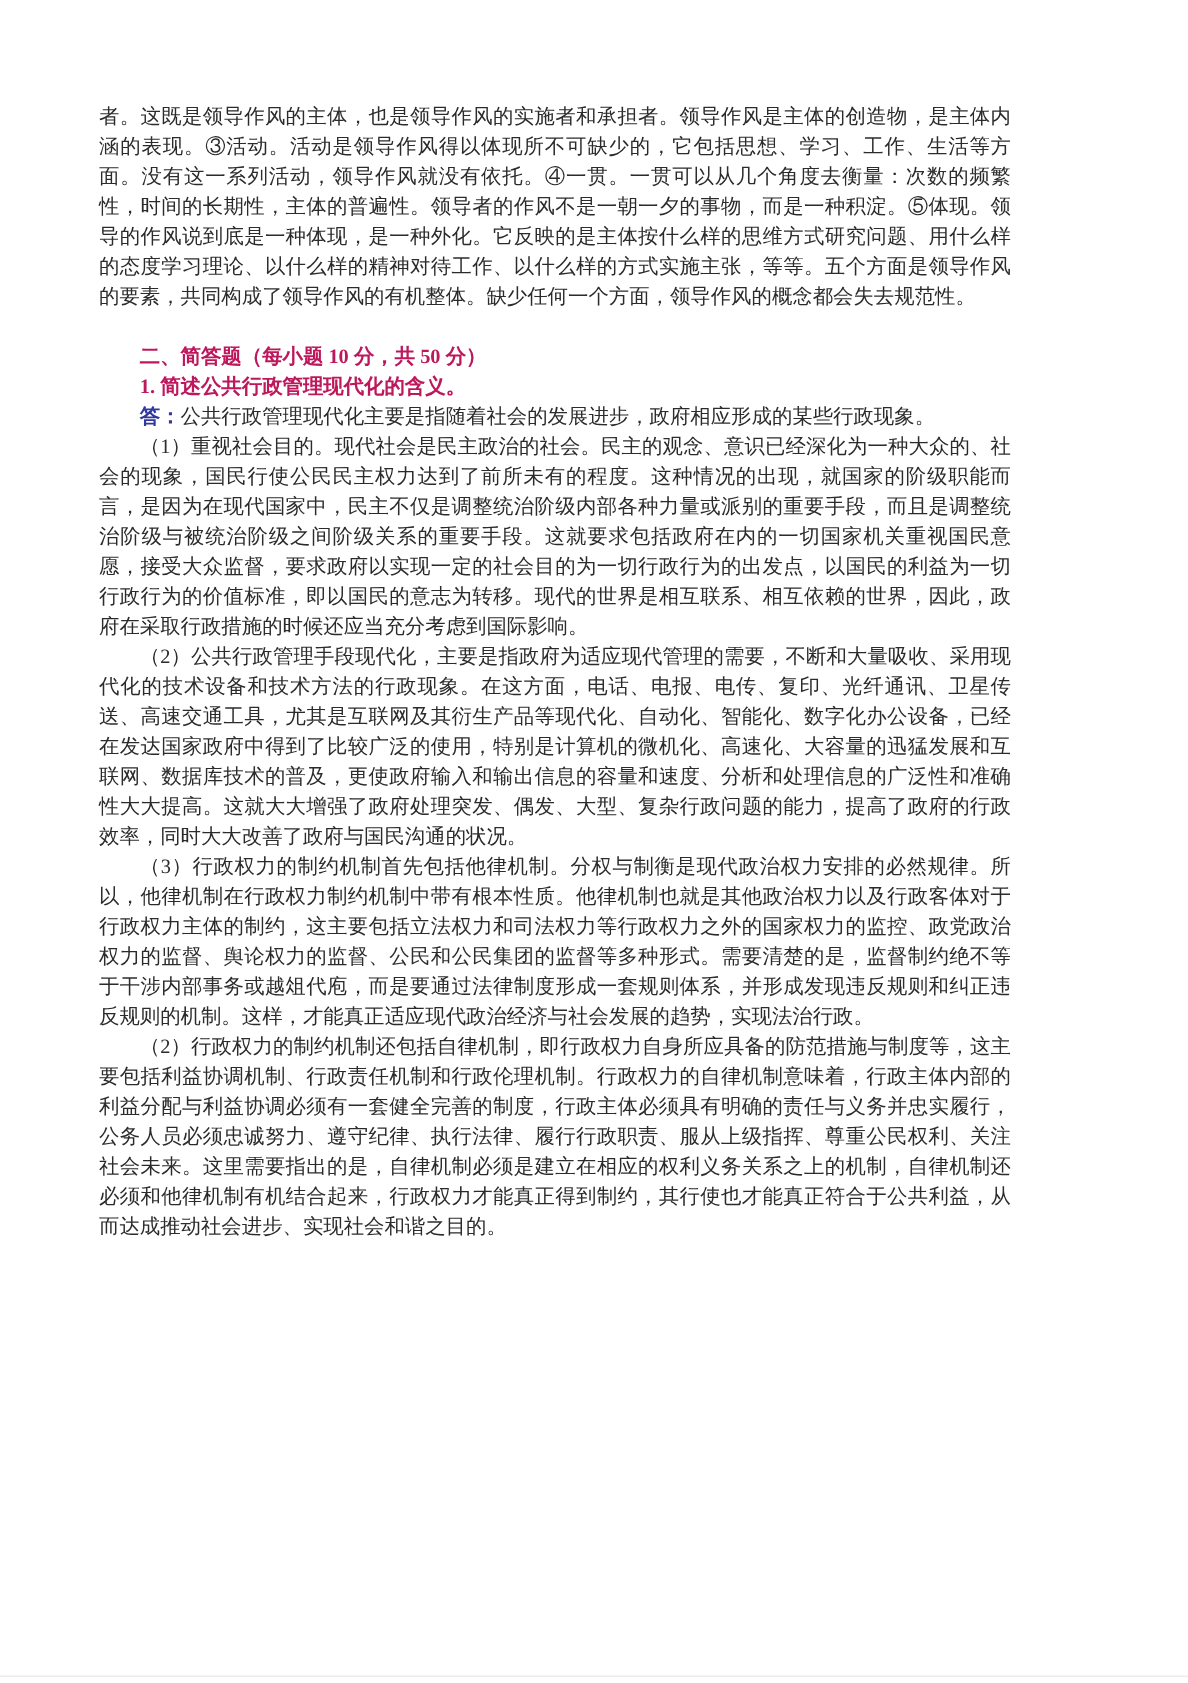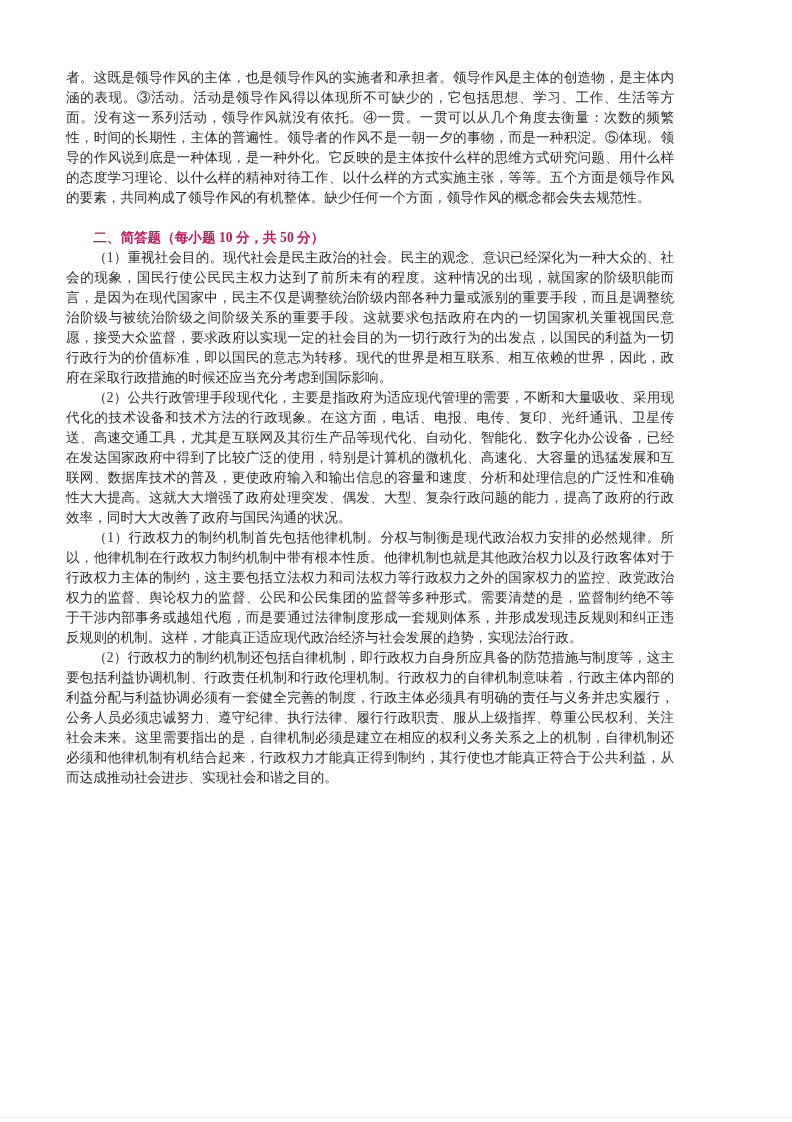--- a/index.html
+++ b/index.html
@@ -56,30 +56,32 @@
 </head>
 <body>
 
 <div class="page">
   <div class="doc-body">
 
     <p class="noindent">者。这既是领导作风的主体，也是领导作风的实施者和承担者。领导作风是主体的创造物，是主体内涵的表现。③活动。活动是领导作风得以体现所不可缺少的，它包括思想、学习、工作、生活等方面。没有这一系列活动，领导作风就没有依托。④一贯。一贯可以从几个角度去衡量：次数的频繁性，时间的长期性，主体的普遍性。领导者的作风不是一朝一夕的事物，而是一种积淀。⑤体现。领导的作风说到底是一种体现，是一种外化。它反映的是主体按什么样的思维方式研究问题、用什么样的态度学习理论、以什么样的精神对待工作、以什么样的方式实施主张，等等。五个方面是领导作风的要素，共同构成了领导作风的有机整体。缺少任何一个方面，领导作风的概念都会失去规范性。</p>
 
     <p class="heading-blue gap-before">二、简答题（每小题 10 分，共 50 分）</p>
 
+    <p class="heading-blue">1. 简述公共行政管理现代化的含义。</p>
 
+    <p><span class="answer-prefix">答：</span><span>公共行政管理现代化主要是指随着社会的发展进步，政府相应形成的某些行政现象。</span></p>
 
     <p>（1）重视社会目的。现代社会是民主政治的社会。民主的观念、意识已经深化为一种大众的、社会的现象，国民行使公民民主权力达到了前所未有的程度。这种情况的出现，就国家的阶级职能而言，是因为在现代国家中，民主不仅是调整统治阶级内部各种力量或派别的重要手段，而且是调整统治阶级与被统治阶级之间阶级关系的重要手段。这就要求包括政府在内的一切国家机关重视国民意愿，接受大众监督，要求政府以实现一定的社会目的为一切行政行为的出发点，以国民的利益为一切行政行为的价值标准，即以国民的意志为转移。现代的世界是相互联系、相互依赖的世界，因此，政府在采取行政措施的时候还应当充分考虑到国际影响。</p>
 
 
     <p>（2）公共行政管理手段现代化，主要是指政府为适应现代管理的需要，不断和大量吸收、采用现代化的技术设备和技术方法的行政现象。在这方面，电话、电报、电传、复印、光纤通讯、卫星传送、高速交通工具，尤其是互联网及其衍生产品等现代化、自动化、智能化、数字化办公设备，已经在发达国家政府中得到了比较广泛的使用，特别是计算机的微机化、高速化、大容量的迅猛发展和互联网、数据库技术的普及，更使政府输入和输出信息的容量和速度、分析和处理信息的广泛性和准确性大大提高。这就大大增强了政府处理突发、偶发、大型、复杂行政问题的能力，提高了政府的行政效率，同时大大改善了政府与国民沟通的状况。</p>
 
 
 
 
-    <p>（1）行政权力的制约机制首先包括他律机制。分权与制衡是现代政治权力安排的必然规律。所以，他律机制在行政权力制约机制中带有根本性质。他律机制也就是其他政治权力以及行政客体对于行政权力主体的制约，这主要包括立法权力和司法权力等行政权力之外的国家权力的监控、政党政治权力的监督、舆论权力的监督、公民和公民集团的监督等多种形式。需要清楚的是，监督制约绝不等于干涉内部事务或越俎代庖，而是要通过法律制度形成一套规则体系，并形成发现违反规则和纠正违反规则的机制。这样，才能真正适应现代政治经济与社会发展的趋势，实现法治行政。</p>
+    <p>（3）行政权力的制约机制首先包括他律机制。分权与制衡是现代政治权力安排的必然规律。所以，他律机制在行政权力制约机制中带有根本性质。他律机制也就是其他政治权力以及行政客体对于行政权力主体的制约，这主要包括立法权力和司法权力等行政权力之外的国家权力的监控、政党政治权力的监督、舆论权力的监督、公民和公民集团的监督等多种形式。需要清楚的是，监督制约绝不等于干涉内部事务或越俎代庖，而是要通过法律制度形成一套规则体系，并形成发现违反规则和纠正违反规则的机制。这样，才能真正适应现代政治经济与社会发展的趋势，实现法治行政。</p>
 
     <p>（2）行政权力的制约机制还包括自律机制，即行政权力自身所应具备的防范措施与制度等，这主要包括利益协调机制、行政责任机制和行政伦理机制。行政权力的自律机制意味着，行政主体内部的利益分配与利益协调必须有一套健全完善的制度，行政主体必须具有明确的责任与义务并忠实履行，公务人员必须忠诚努力、遵守纪律、执行法律、履行行政职责、服从上级指挥、尊重公民权利、关注社会未来。这里需要指出的是，自律机制必须是建立在相应的权利义务关系之上的机制，自律机制还必须和他律机制有机结合起来，行政权力才能真正得到制约，其行使也才能真正符合于公共利益，从而达成推动社会进步、实现社会和谐之目的。</p>
 
   </div>
 
   <div class="bottom-rule"></div>
 </div>
 
 </body></html>

